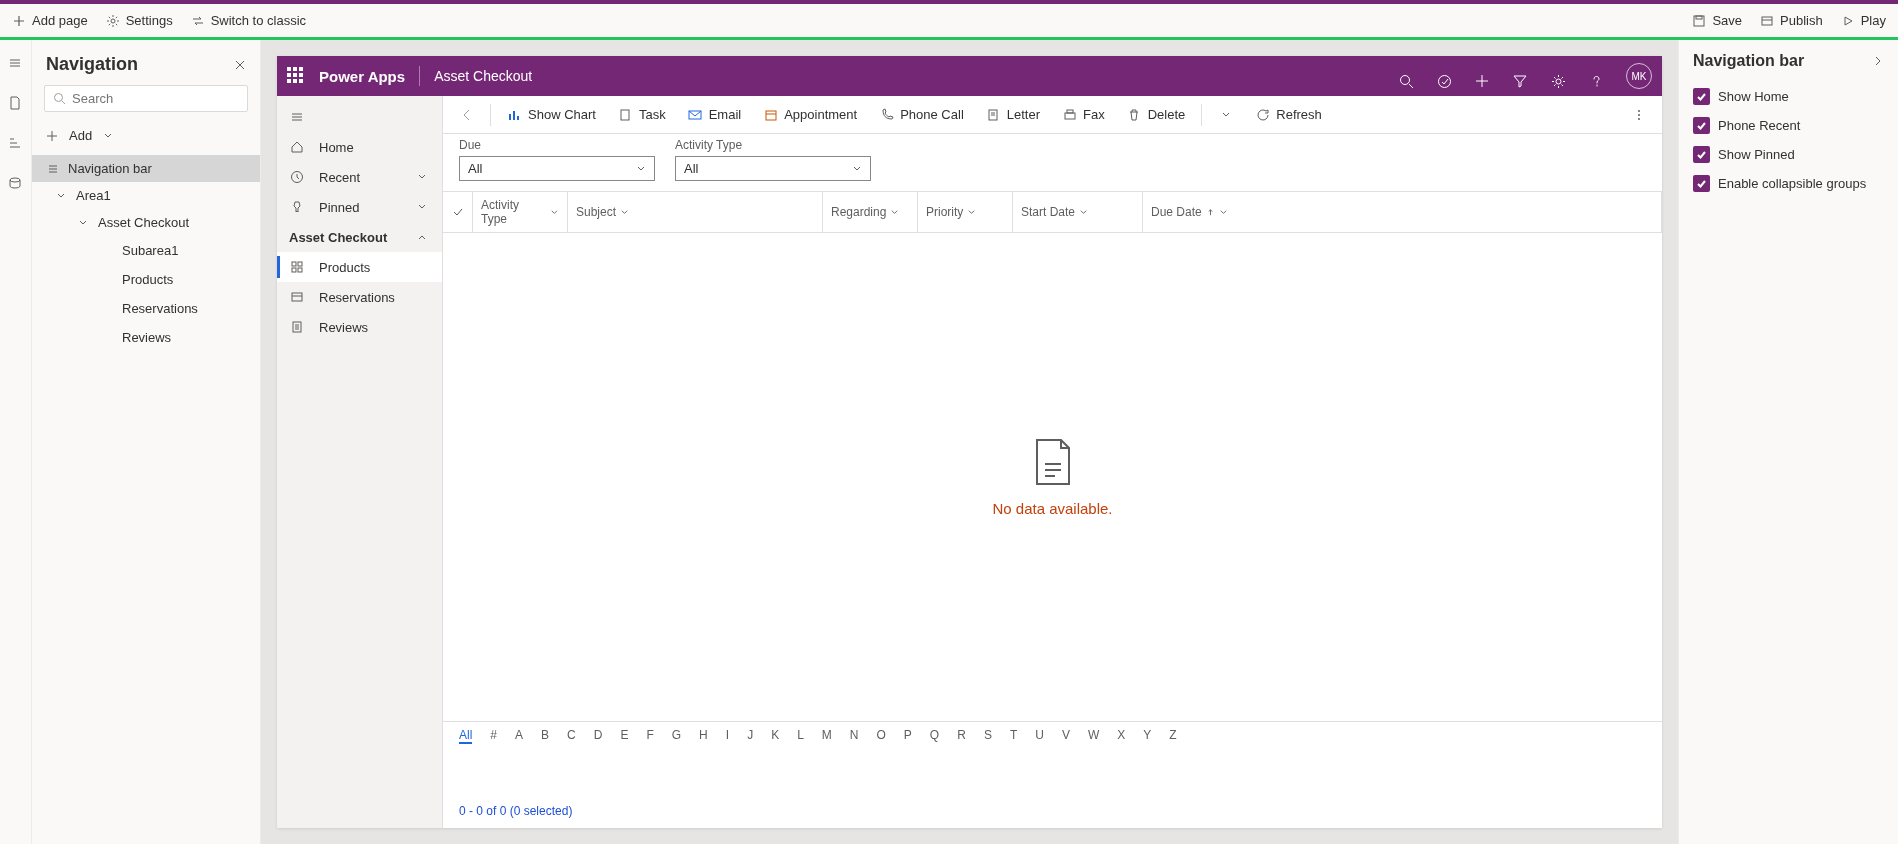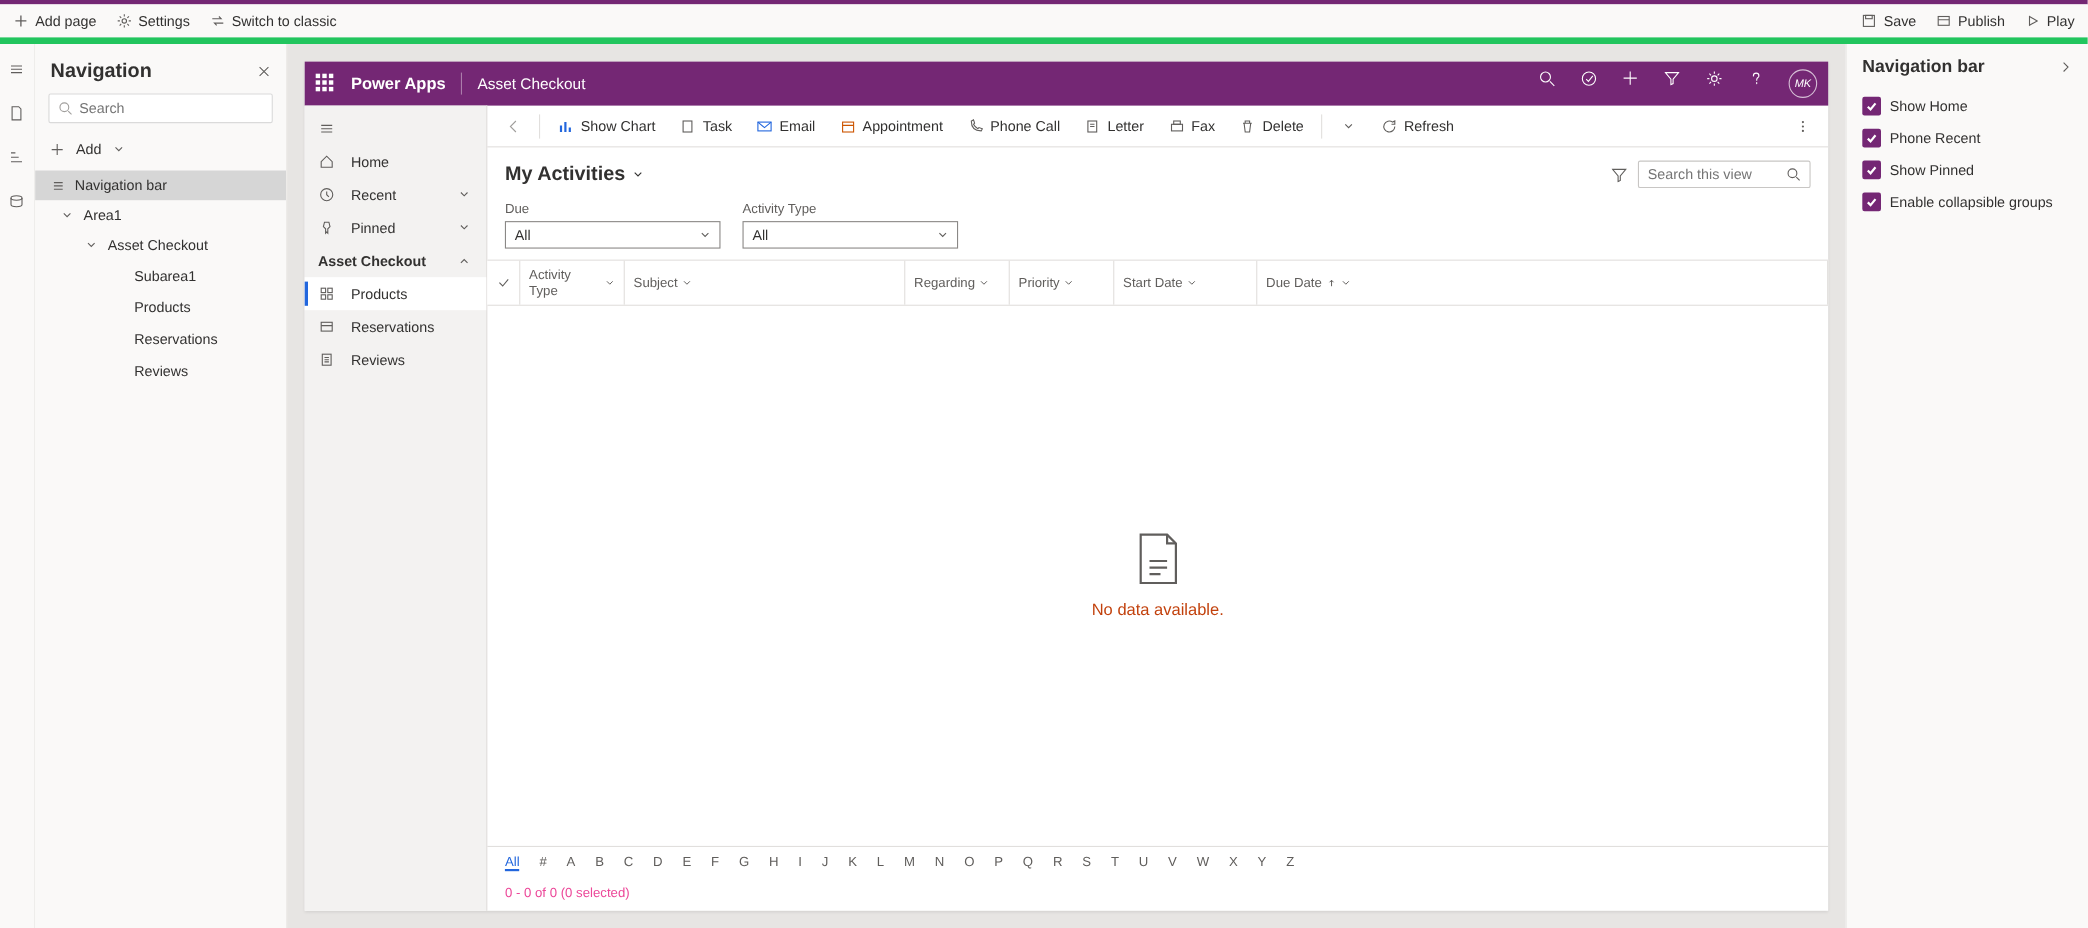--- a/index.html
+++ b/index.html
@@ -1,19 +1,19 @@
 <!DOCTYPE html>
 <html><head>
 <meta charset="utf-8">
 <style>
 * { box-sizing: border-box; margin: 0; padding: 0; font-family: "Segoe UI", Arial, sans-serif; }
 body { font-size: 13px; color: #323130; background: #faf9f8; overflow: hidden; }
 .root { display:flex; flex-direction:column; height:844px; width:1898px; }
 .brandbar { height:4px; background:#742774; }
-.topbar { height:36px; display:flex; align-items:center; padding:0 12px; background:#faf9f8; border-bottom:6px solid #22c55e; justify-content:space-between;text-align:center;}
+.topbar { height:36px; display:flex; align-items:center; padding:0 12px; background:#faf9f8; border-bottom:3px solid #22c55e; justify-content:space-between;text-align:center;}
 .topbar-left, .topbar-right { display:flex; align-items:center; gap:18px; }
 .top-btn { display:flex; align-items:center; gap:6px; cursor:pointer; color:#323130; }
 .top-btn .ico { width:14px; height:14px; display:inline-flex; align-items:center; justify-content:center; color:#605e5c;}
 .main { flex:1; display:flex; min-height:0; }
 .leftrail { width:32px; background:#faf9f8; border-right:1px solid #edebe9; display:flex; flex-direction:column; align-items:center; padding-top:16px; gap:24px;}
 .leftrail .ico { width:16px; height:16px; color:#605e5c; cursor:pointer;}
 .navpanel { width:229px; background:#faf9f8; border-right:1px solid #edebe9; display:flex; flex-direction:column;}
 .navpanel-head { display:flex; align-items:center; justify-content:space-between; padding:14px 14px 10px 14px;}
 .navpanel-head h2 { font-size:18px; font-weight:600;}
 .search-wrap { padding:0 12px 10px 12px;}
@@ -30,21 +30,21 @@
 .canvas { flex:1; background:#e7e5e3; padding:16px; min-width:0; display:flex;}
 .appframe { background:#fff; flex:1; display:flex; flex-direction:column; box-shadow:0 1px 3px rgba(0,0,0,0.1); min-height:0;}
 .apptitle { height:40px; background:#742774; color:#fff; display:flex; align-items:center; padding:0 10px; gap:14px;}
 .apptitle .waffle { width:18px; height:18px; display:grid; grid-template-columns:repeat(3,4px); grid-template-rows:repeat(3,4px); gap:2px;}
 .apptitle .waffle span { background:#fff; }
 .apptitle .brand { font-size:15px; font-weight:600;}
 .apptitle .divider { width:1px; height:20px; background:rgba(255,255,255,0.4);}
 .apptitle .appname { font-size:14px;}
 .apptitle .spacer { flex:1;}
 .apptitle .ticon { width:16px; height:16px; color:#fff; cursor:pointer; display:flex; align-items:center; justify-content:center;}
-.apptitle .ticons { display:flex; gap:22px; align-items:flex-start;font-style:italic;}
+.apptitle .ticons { display:flex; gap:22px; align-items:flex-end;}
 .avatar { width:26px; height:26px; border-radius:50%; border:1px solid rgba(255,255,255,0.7); display:flex; align-items:center; justify-content:center; font-size:10px; color:#fff;}
 
 .appbody { flex:1; display:flex; min-height:0;}
 .appside { width:166px; background:#f3f2f1; border-right:1px solid #e1dfdd; padding-top:6px;}
 .side-row { display:flex; align-items:center; gap:10px; padding:7px 12px; cursor:pointer; position:relative; justify-content:space-between;}
 .side-row .left { display:flex; align-items:center; gap:14px;}
 .side-row .ico { width:16px; height:16px; color:#605e5c; display:flex; align-items:center; justify-content:center;}
 .side-row.active { background:#fff;}
 .side-row.active::before { content:""; position:absolute; left:0; top:4px; bottom:4px; width:3px; background:#2266dd;}
 .side-group { font-weight:600; }
@@ -61,21 +61,21 @@
 .filters { display:flex; gap:20px; padding:4px 16px 10px 16px;}
 .filter { display:flex; flex-direction:column; gap:4px;}
 .filter label { font-size:12px; color:#605e5c;}
 .fselect { border:1px solid #8a8886; padding:4px 8px; width:196px; display:flex; justify-content:space-between; align-items:center; cursor:pointer; background:#fff;}
 .gridhead { display:flex; border-top:1px solid #e1dfdd; border-bottom:1px solid #e1dfdd; background:#fff; font-size:12px; color:#605e5c;}
 .gh { padding:6px 8px; border-right:1px solid #e1dfdd; display:flex; align-items:center; gap:4px;}
 .gridbody { flex:1; display:flex; align-items:center; justify-content:center; flex-direction:column; gap:14px; color:#c2410c;}
 .alpha { display:flex; gap:18px; padding:6px 16px; font-size:12px; color:#605e5c; border-top:1px solid #e1dfdd;}
 .alpha .a { cursor:pointer;}
 .alpha .a.sel { color:#2266dd; border-bottom:2px solid #2266dd;}
-.status { padding:6px 16px 10px 16px; font-size:12px; color:#ec4899;}
+.status { padding:6px 16px 10px 16px; font-size:12px; color:#1d4ed8;margin-top:48px;}
 
 .proppanel { width:220px; background:#faf9f8; border-left:1px solid #edebe9; padding:12px 14px;}
 .proppanel-head { display:flex; align-items:center; justify-content:space-between; margin-bottom:12px;}
 .proppanel-head h3 { font-size:16px; font-weight:600;}
 .chk { display:flex; align-items:center; gap:8px; padding:6px 0; cursor:pointer;}
 .chkbox { width:17px; height:17px; background:#742774; border-radius:2px; display:flex; align-items:center; justify-content:center;}
 .chkbox svg { stroke:#fff; }
 svg { display:block; }
 </style>
 </head>
@@ -489,46 +489,20 @@
                   <span class="ico">
                     <svg width="14" height="14" viewBox="0 0 14 14">
                       <circle cx="7" cy="3" r="1" fill="#605e5c"></circle>
                       <circle cx="7" cy="7" r="1" fill="#605e5c"></circle>
                       <circle cx="7" cy="11" r="1" fill="#605e5c"></circle>
                     </svg>
                   </span>
                 </div>
             </div>
 
-            <div class="viewhead">
-              <div class="viewtitle">
-                <span>My Activities</span>
-                <span class="ico">
-                    <svg width="12" height="12" viewBox="0 0 12 12">
-                      <path d="M3 4l3 3 3-3" stroke="#323130" fill="none"></path>
-                    </svg>
-                  </span>
-              </div>
-              <div class="viewsearch">
-                <span class="ico" style="cursor:pointer;">
-                    <svg width="14" height="14" viewBox="0 0 14 14">
-                      <path d="M1 2h12l-5 6v4l-2 1V8z" stroke="#605e5c" fill="none"></path>
-                    </svg>
-                  </span>
-                <div class="box">
-                  <input placeholder="Search this view" style="">
-                  <span class="ico">
-                      <svg width="13" height="13" viewBox="0 0 13 13">
-                        <circle cx="5.5" cy="5.5" r="4" stroke="#605e5c" fill="none"></circle>
-                        <path d="M9 9l3 3" stroke="#605e5c"></path>
-                      </svg>
-                    </span>
-                </div>
-              </div>
-            </div>
 
             <div class="filters">
               <div class="filter">
                 <label>Due</label>
                 <div class="fselect">
                     <span>All</span>
                     <svg width="10" height="10" viewBox="0 0 10 10">
                       <path d="M2 3l3 3 3-3" stroke="#605e5c" fill="none"></path>
                     </svg>
                   </div>

